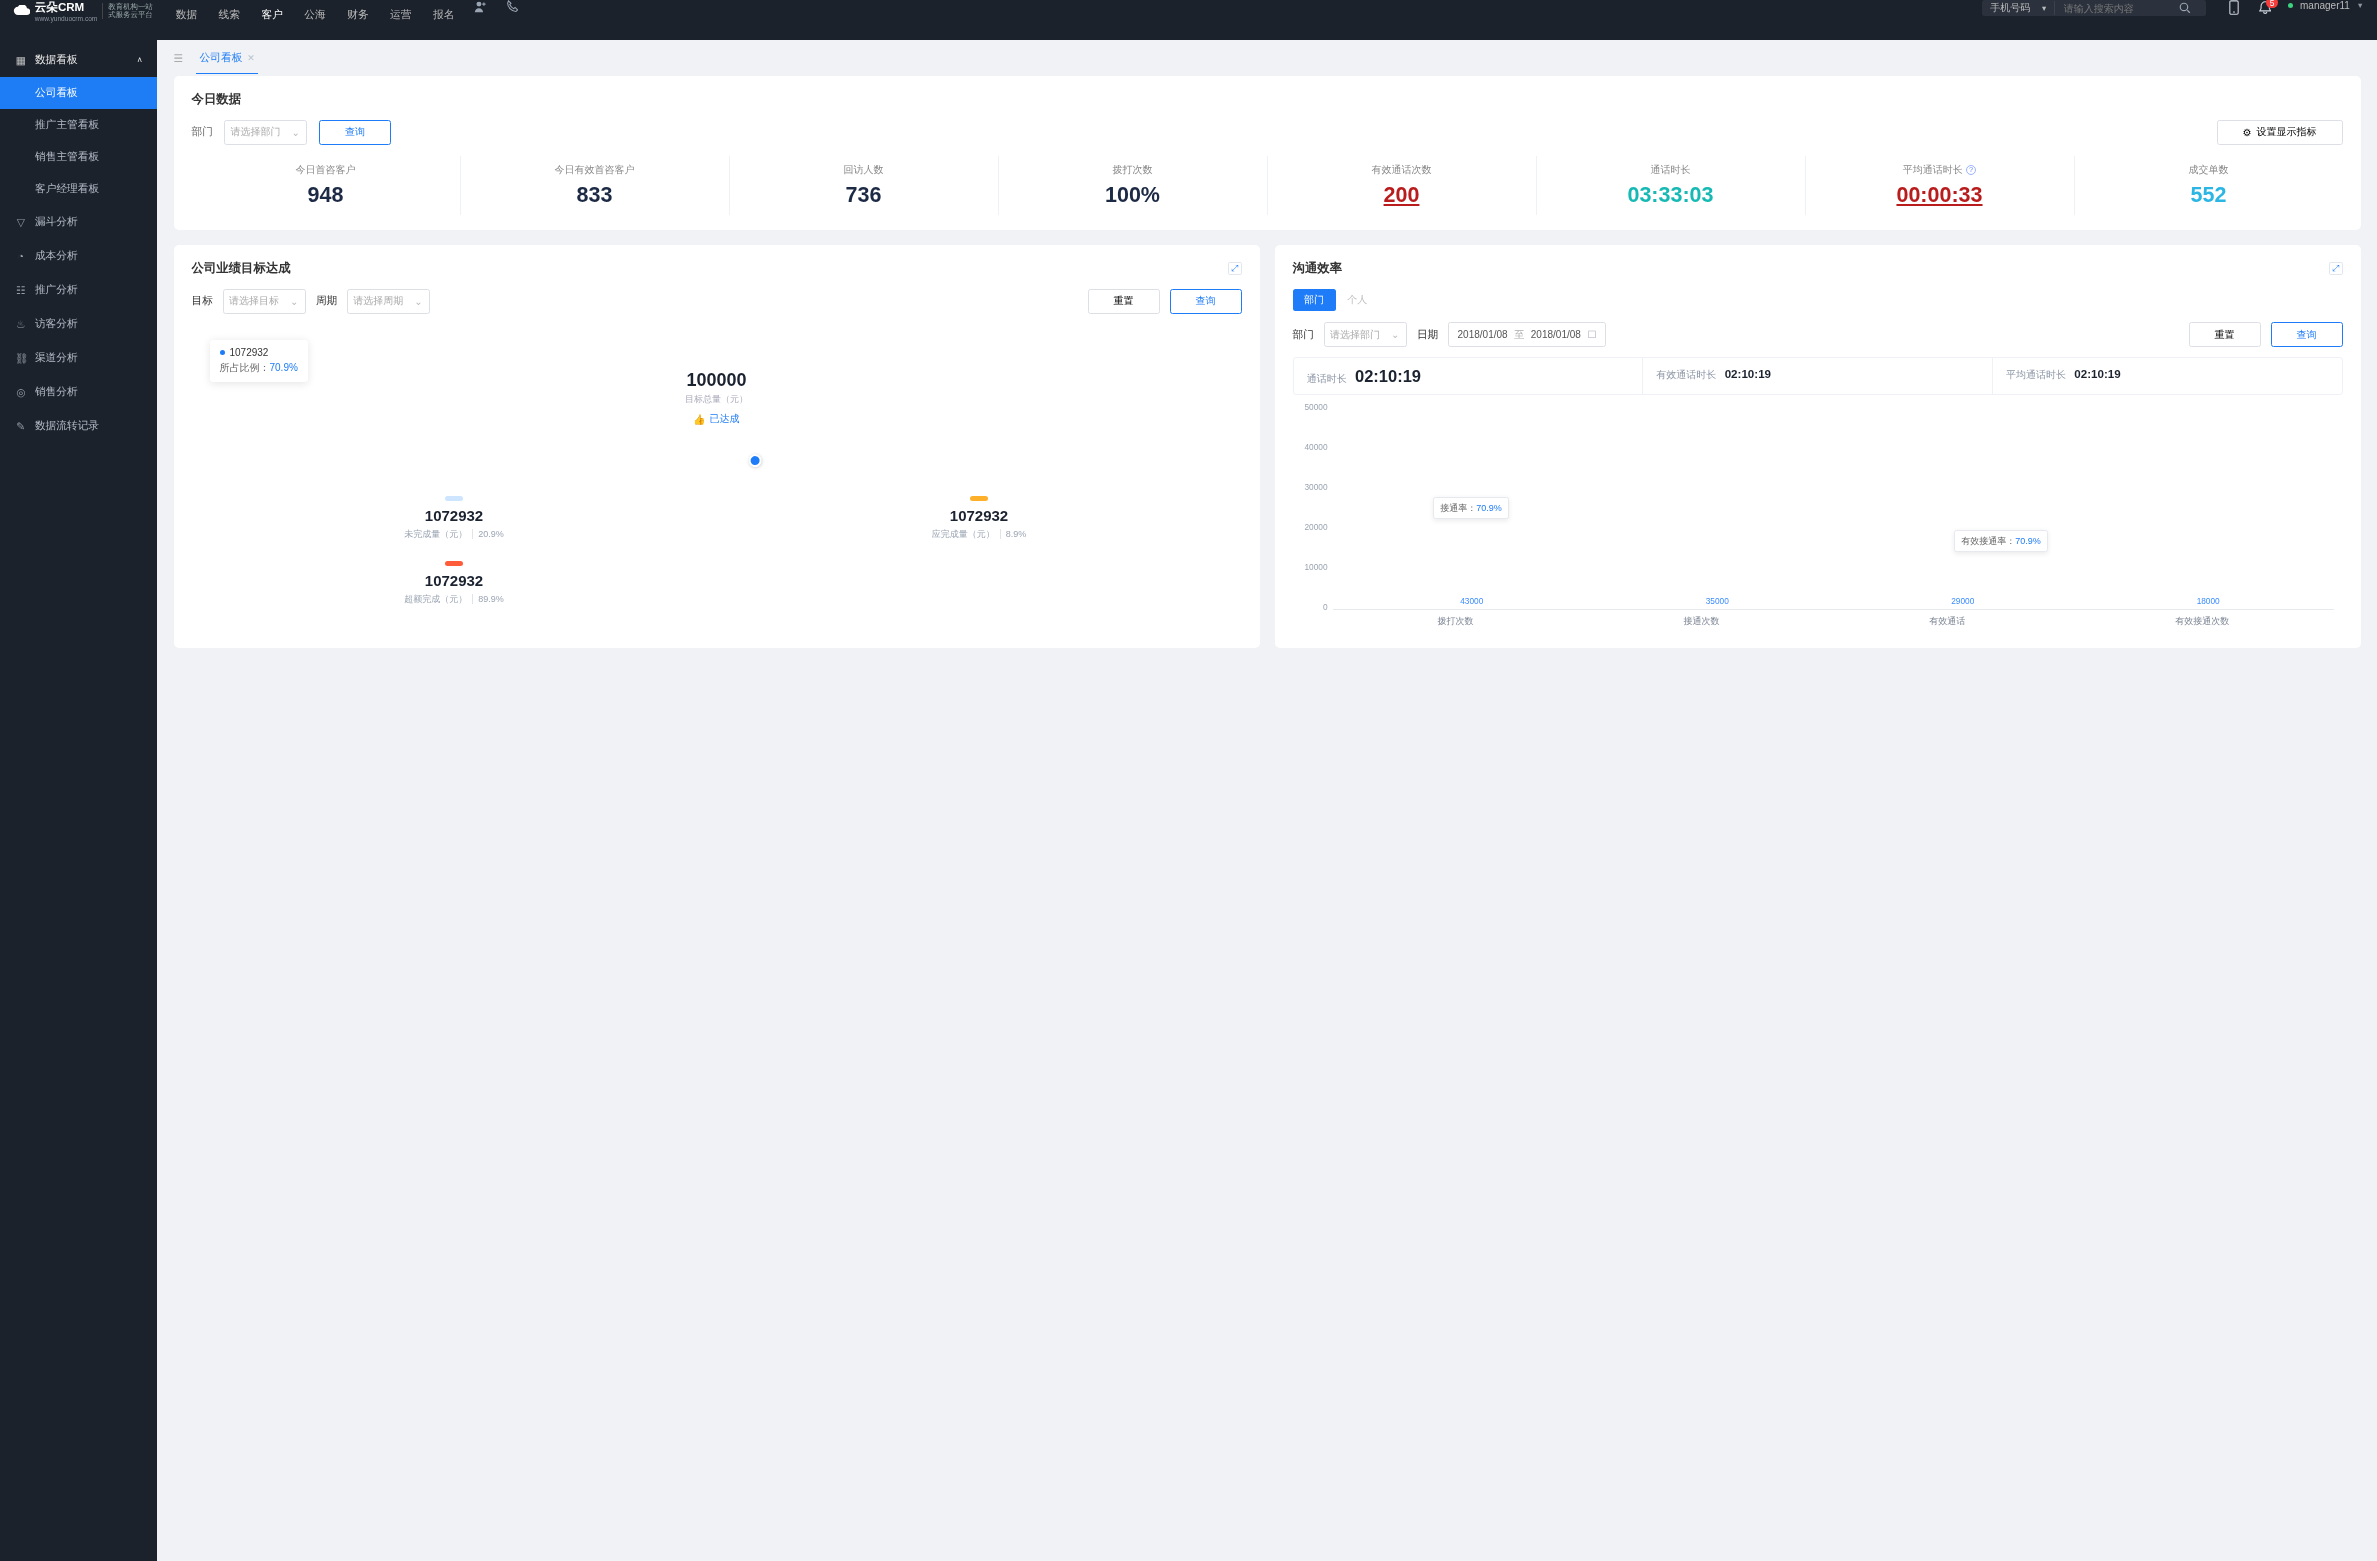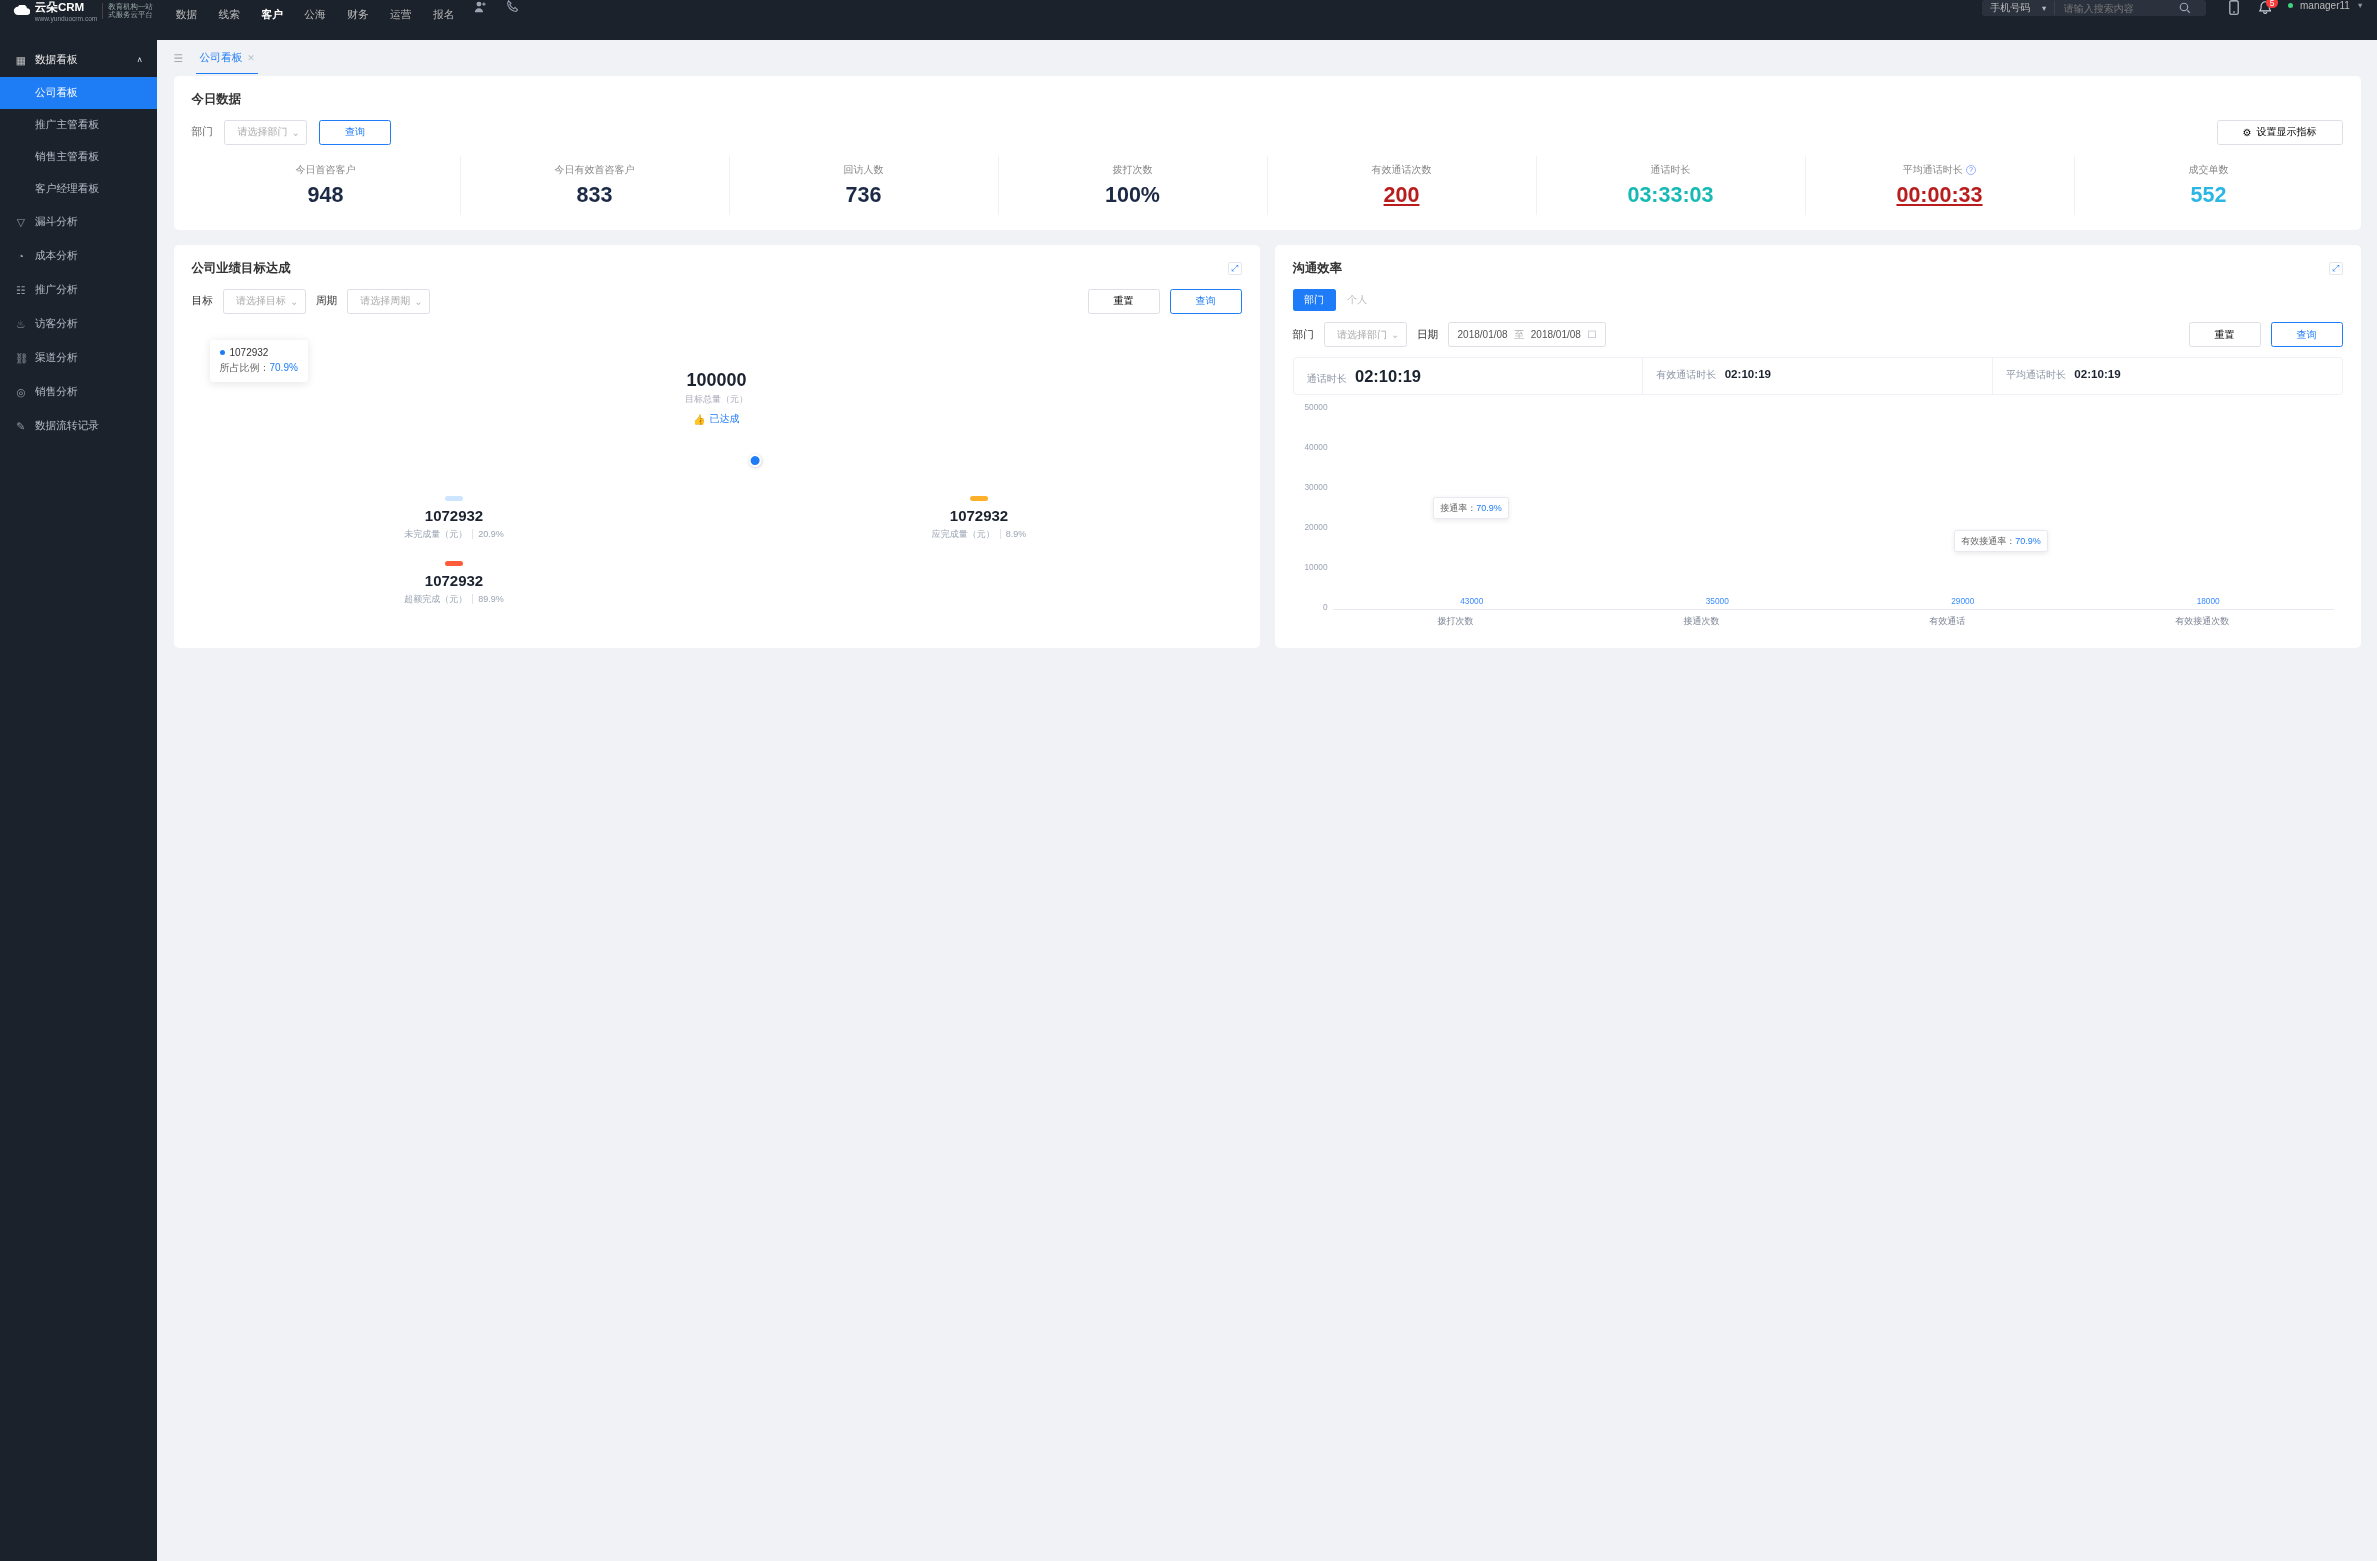--- a/index.html
+++ b/index.html
@@ -3,21 +3,21 @@
   <meta charset="utf-8">
   <style>
     * { margin:0; padding:0; box-sizing:border-box; font-family:-apple-system,BlinkMacSystemFont,"Segoe UI","PingFang SC","Microsoft YaHei",sans-serif; }
     body { background:#f0f2f5; font-size:10.7px; color:#333; }
     .topbar { height:40px; background:#1c222b; display:flex; align-items:flex-start; padding:0 13.2px; color:#bbb; }
     .logo { display:flex; align-items:center; gap:5px; margin-right:23px; }
     .logo-mark { font-weight:bold; color:#fff; font-size:11.6px; }
     .logo-tag { font-size:7.4px; line-height:8.3px; color:#9aa; border-left:0.8px solid #444; padding-left:5px; }
     .nav { display:flex; gap:21.5px; }
     .nav span { cursor:pointer;margin-top:8px; }
-    .nav .active { color:#fff; font-weight:700; }
+    .nav .active { color:#fff; font-weight:400; }
     .topicons { display:flex; align-items:center; gap:18px; margin-left:20px; }
     .spacer { flex:1; }
     .search-wrap { display:flex; align-items:center; background:#2b323d; border-radius:2.5px; height:16px; }
     .search-sel { padding:0 8.3px; border-right:0.8px solid #3a4150; position:relative; font-size:10px; }
     .search-sel:after { content:"▾"; margin-left:11.6px; font-size:8.3px; }
     .search-input { background:transparent; border:none; outline:none; color:#ccc; padding:0 8.3px; width:124px; font-size:10px; }
     .search-btn { width:26.4px; text-align:center; color:#aaa; }
     .right-icons { display:flex; align-items:center; gap:20px; margin-left:23px; }
     .badge-wrap { position:relative; }
     .badge { position:absolute; top:-4.1px; right:-6.6px; background:#f63b3b; color:#fff; border-radius:50%; font-size:8.3px; width:11.6px; height:11.6px; display:flex; align-items:center; justify-content:center; }
@@ -34,21 +34,21 @@
     .icon { width:11.6px; text-align:center; opacity:.8; }
     .main { flex:1; padding:0 16.5px 16.5px; overflow:hidden; }
     .tabsbar { display:flex; align-items:center; gap:13.2px; height:36px; }
     .ham { color:#aaa; }
     .tab { color:#1e7cf8; border-bottom:1.7px solid #1e7cf8; padding:8.3px 3.3px; font-size:10.7px; display:flex; align-items:center; gap:5px; }
     .tab .x { color:#b9c2cf; font-size:9px; }
     .card { background:#fff; border-radius:5px; padding:15px 18px; margin-bottom:15px; }
     .card-title { font-size:12.4px; font-weight:600; margin-bottom:11.6px; }
     .row-filter { display:flex; align-items:center; gap:11.6px; margin-bottom:11.6px; }
     .row-filter .lab { font-size:10.7px; color:#666; }
-    .sel { border:0.8px solid #dcdfe6; border-radius:2.5px; height:25px; padding:0 12px; font-size:10px; color:#aaa; display:flex; align-items:center; min-width:83px; position:relative; }
+    .sel { border:0.8px solid #dcdfe6; border-radius:2.5px; height:25px; padding:0 5px; font-size:10px; color:#aaa; display:flex; align-items:center; min-width:83px; position:relative; }
     .sel:after { content:"⌄"; position:absolute; right:6.6px; color:#bbb; }
     .btn { height:25px; padding:0 25px; border:0.8px solid #dcdfe6; border-radius:2.5px; background:#fff; font-size:10px; cursor:pointer; }
     .btn.primary-o { border-color:#1e7cf8; color:#1e7cf8; }
     .btn-settings { margin-left:auto; display:flex; align-items:center; gap:5px; font-size:10px; }
     .metrics { display:flex; border-top:0; margin-top:5px; }
     .metric { flex:1; text-align:center; border-right:0.8px solid #eef1f5; padding:6.6px 3.3px; }
     .metric:last-child { border-right:none; }
     .metric .ml { font-size:10px; color:#888; margin-bottom:6.6px; display:flex; align-items:center; justify-content:center; gap:3.3px; }
     .metric .mv { font-size:21.5px; font-weight:700; }
     .c-navy { color:#1d2a45; }

